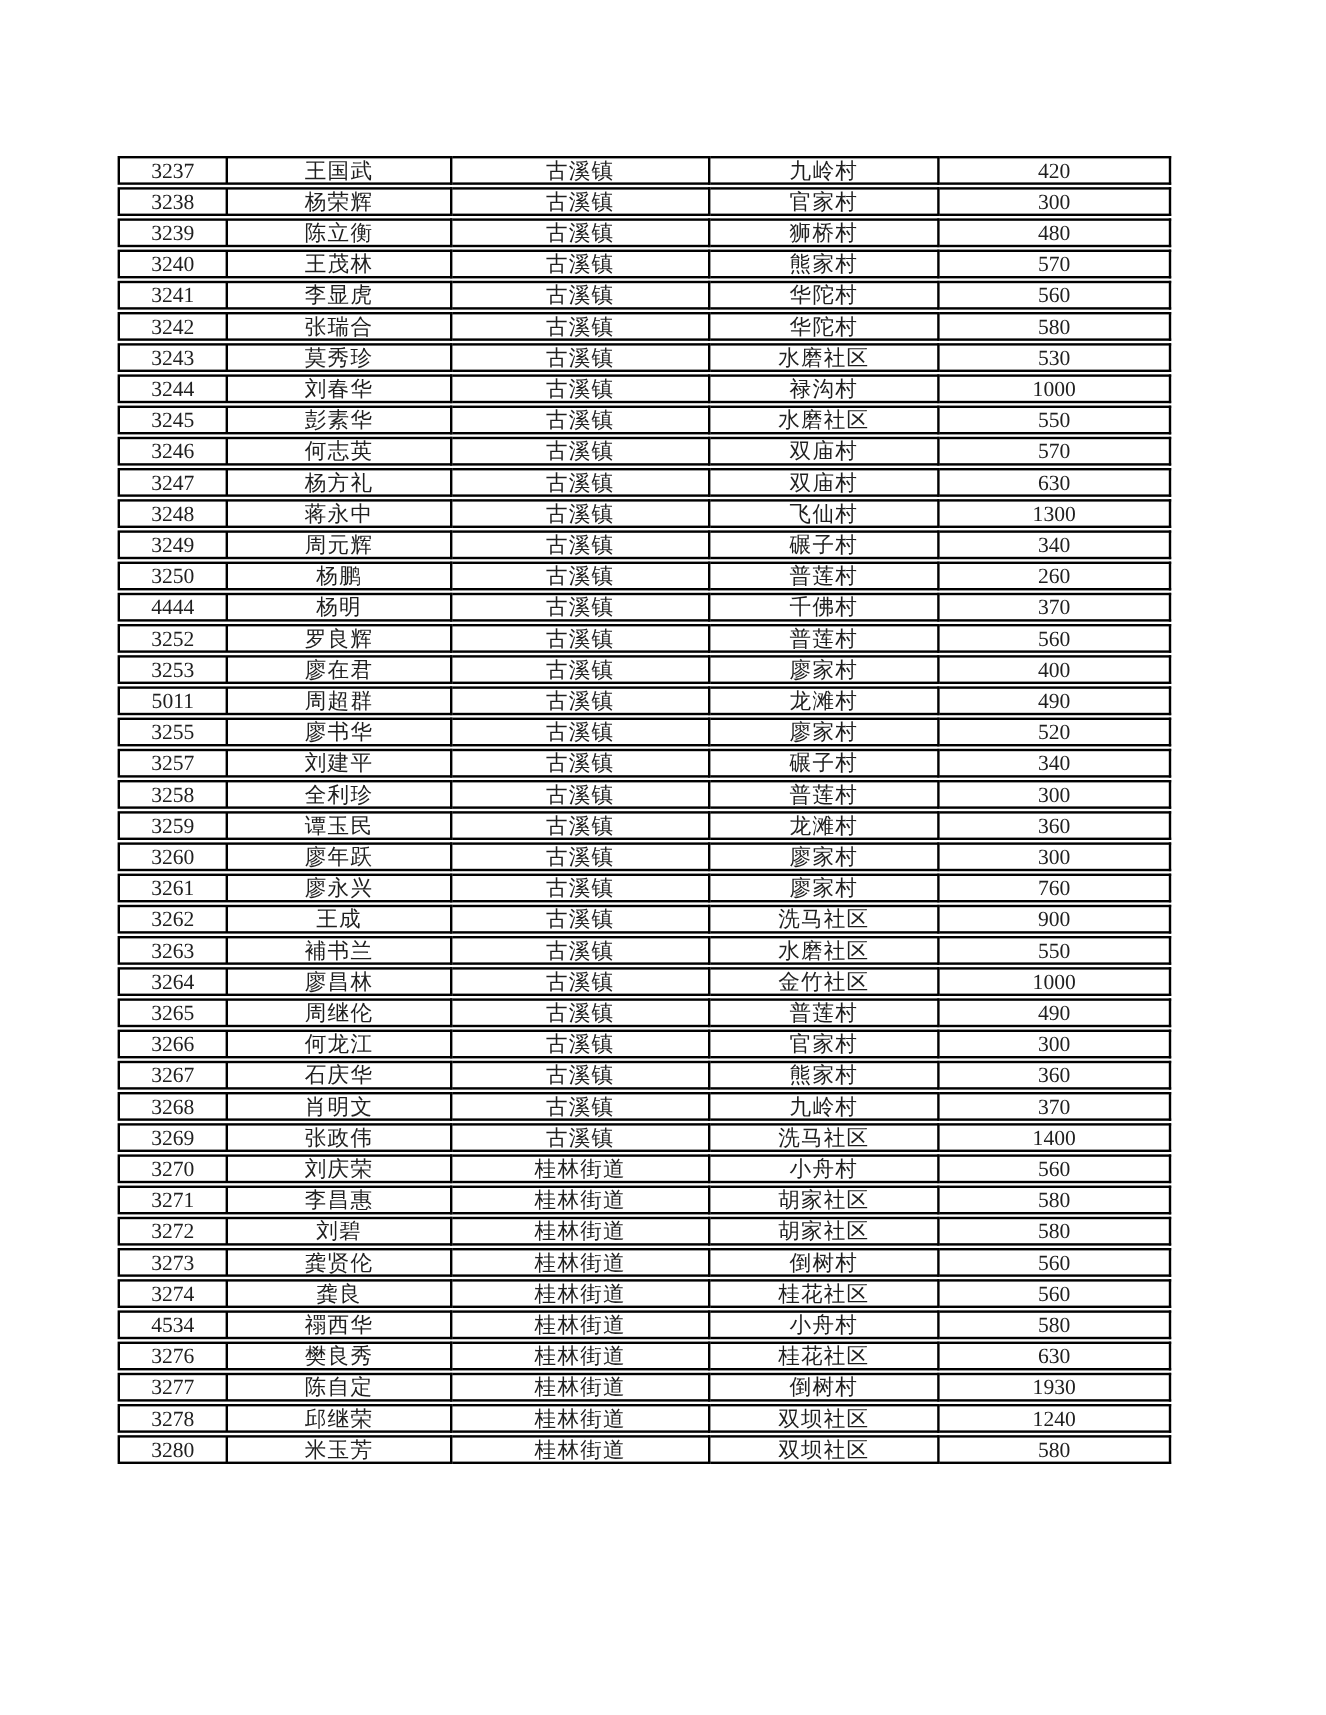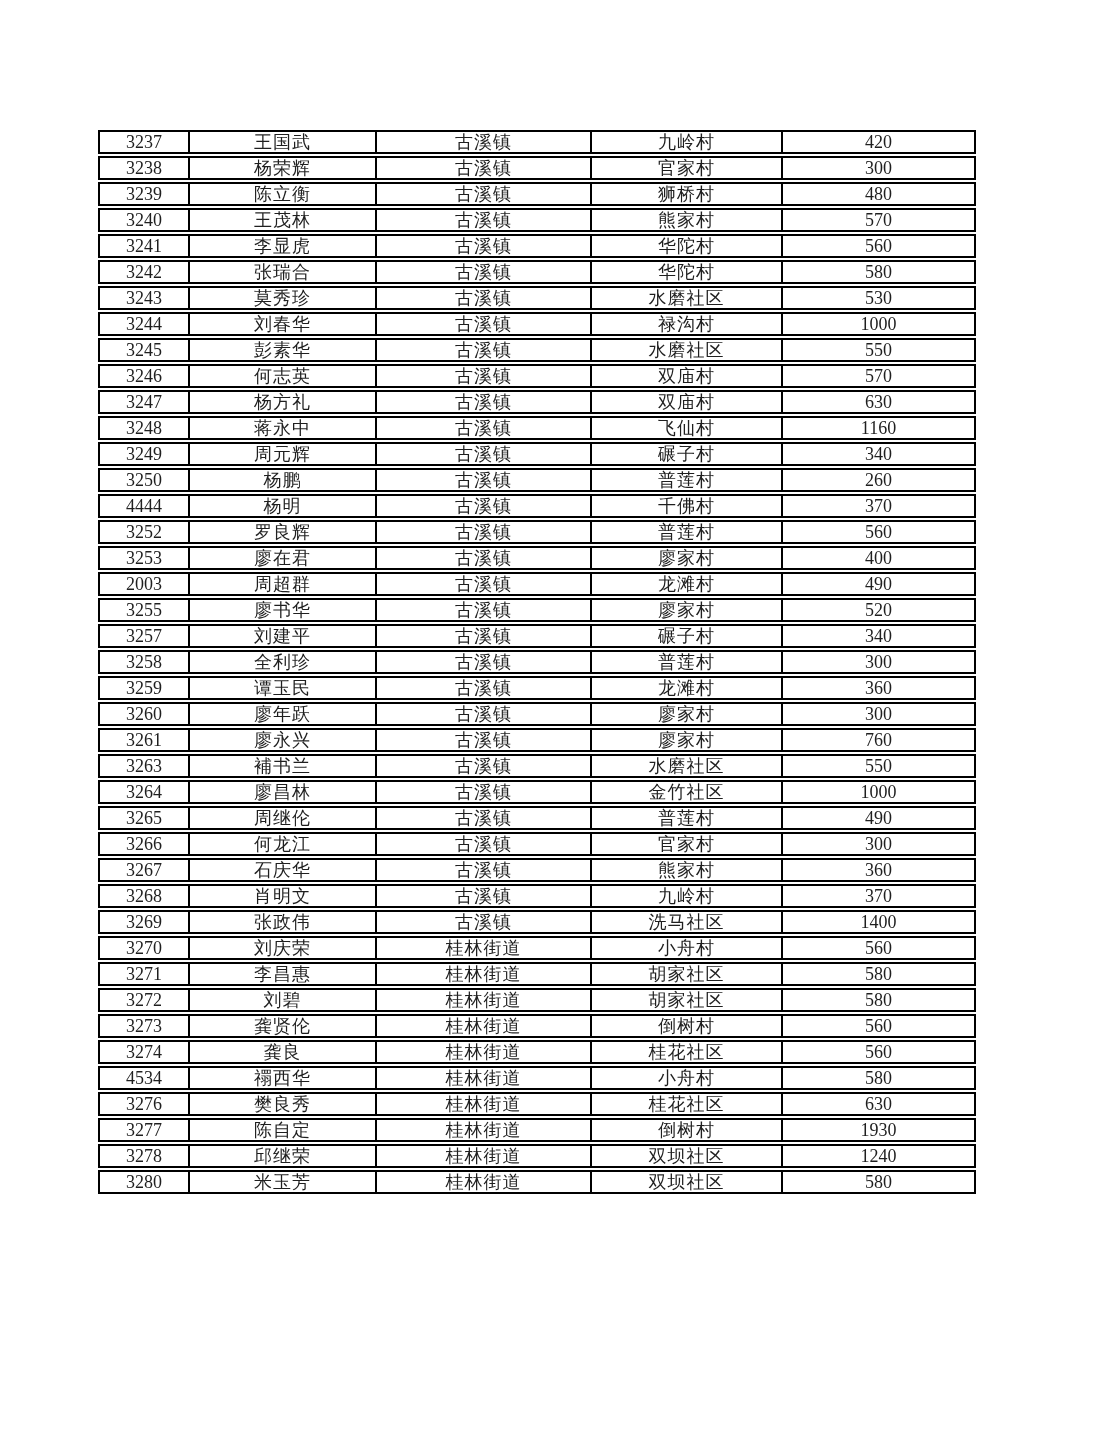--- a/index.html
+++ b/index.html
@@ -138,21 +138,21 @@
           <td class="cn">杨方礼</td>
           <td class="cn">古溪镇</td>
           <td class="cn">双庙村</td>
           <td>630</td>
         </tr>
         <tr>
           <td>3248</td>
           <td class="cn">蒋永中</td>
           <td class="cn">古溪镇</td>
           <td class="cn">飞仙村</td>
-          <td>1160</td>
+          <td>1300</td>
         </tr>
         <tr>
           <td>3249</td>
           <td class="cn">周元辉</td>
           <td class="cn">古溪镇</td>
           <td class="cn">碾子村</td>
           <td>340</td>
         </tr>
         <tr>
           <td>3250</td>
@@ -176,21 +176,21 @@
           <td>560</td>
         </tr>
         <tr>
           <td>3253</td>
           <td class="cn">廖在君</td>
           <td class="cn">古溪镇</td>
           <td class="cn">廖家村</td>
           <td>400</td>
         </tr>
         <tr>
-          <td>2003</td>
+          <td>5011</td>
           <td class="cn">周超群</td>
           <td class="cn">古溪镇</td>
           <td class="cn">龙滩村</td>
           <td>490</td>
         </tr>
         <tr>
           <td>3255</td>
           <td class="cn">廖书华</td>
           <td class="cn">古溪镇</td>
           <td class="cn">廖家村</td>
@@ -223,20 +223,27 @@
           <td class="cn">古溪镇</td>
           <td class="cn">廖家村</td>
           <td>300</td>
         </tr>
         <tr>
           <td>3261</td>
           <td class="cn">廖永兴</td>
           <td class="cn">古溪镇</td>
           <td class="cn">廖家村</td>
           <td>760</td>
+        </tr>
+        <tr>
+          <td>3262</td>
+          <td class="cn">王成</td>
+          <td class="cn">古溪镇</td>
+          <td class="cn">洗马社区</td>
+          <td>900</td>
         </tr>
         <tr>
           <td>3263</td>
           <td class="cn">補书兰</td>
           <td class="cn">古溪镇</td>
           <td class="cn">水磨社区</td>
           <td>550</td>
         </tr>
         <tr>
           <td>3264</td>

